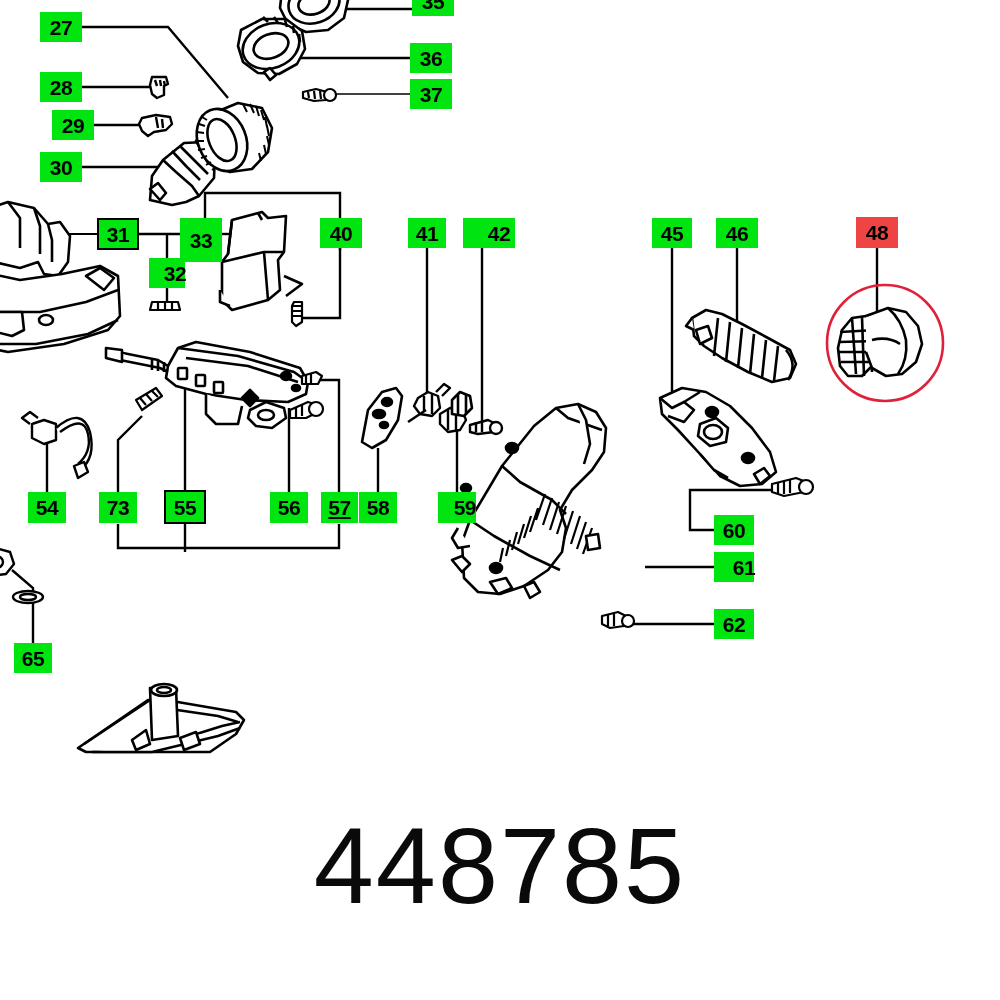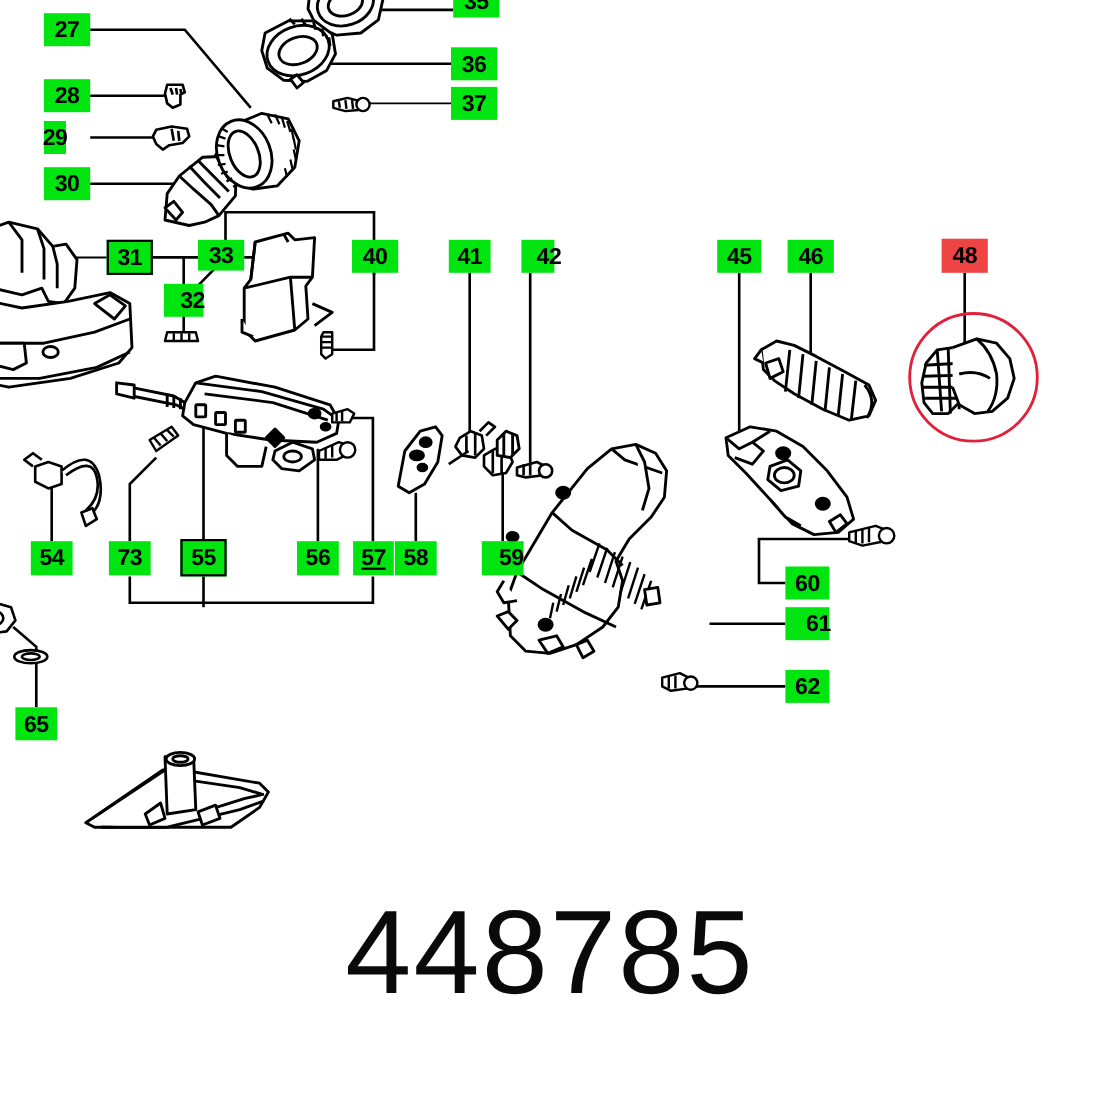--- a/index.html
+++ b/index.html
@@ -365,21 +365,21 @@
     </g>
 
   </svg>
 
   <div class="callout green" style="left:40px;top:12px;width:42px;height:30px;">
       <span>27</span>
     </div>
   <div class="callout green" style="left:40px;top:72px;width:42px;height:30px;">
       <span>28</span>
     </div>
-  <div class="callout green" style="left:40px;top:110px;width:20px;height:30px;">
+  <div class="callout green" style="left:52px;top:110px;width:42px;height:30px;">
       <span>29</span>
     </div>
   <div class="callout green" style="left:40px;top:152px;width:42px;height:30px;">
       <span>30</span>
     </div>
 
   <div class="callout green" style="left:412px;top:-14px;width:42px;height:30px;">
       <span>35</span>
     </div>
   <div class="callout green" style="left:410px;top:43px;width:42px;height:30px;">
@@ -388,30 +388,30 @@
   <div class="callout green" style="left:410px;top:79px;width:42px;height:30px;">
       <span>37</span>
     </div>
 
   <div class="callout green bordered" style="left:97px;top:218px;width:42px;height:32px;">
       <span>31</span>
     </div>
   <div class="callout green" style="left:149px;top:258px;width:36px;height:30px;padding-left:16px;">
       <span>32</span>
     </div>
-  <div class="callout green" style="left:180px;top:218px;width:42px;height:28px;">
+  <div class="callout green" style="left:180px;top:218px;width:42px;height:44px;">
       <span>33</span>
     </div>
   <div class="callout green" style="left:320px;top:218px;width:42px;height:30px;">
       <span>40</span>
     </div>
   <div class="callout green" style="left:408px;top:218px;width:38px;height:30px;">
       <span>41</span>
     </div>
-  <div class="callout green" style="left:474px;top:218px;width:30px;height:30px;padding-left:20px;">
+  <div class="callout green" style="left:463px;top:218px;width:52px;height:30px;padding-left:20px;">
       <span>42</span>
     </div>
 
   <div class="callout green" style="left:652px;top:218px;width:40px;height:30px;">
       <span>45</span>
     </div>
   <div class="callout green" style="left:716px;top:218px;width:42px;height:30px;">
       <span>46</span>
     </div>
   <div class="callout red" style="left:856px;top:217px;width:42px;height:31px;">

